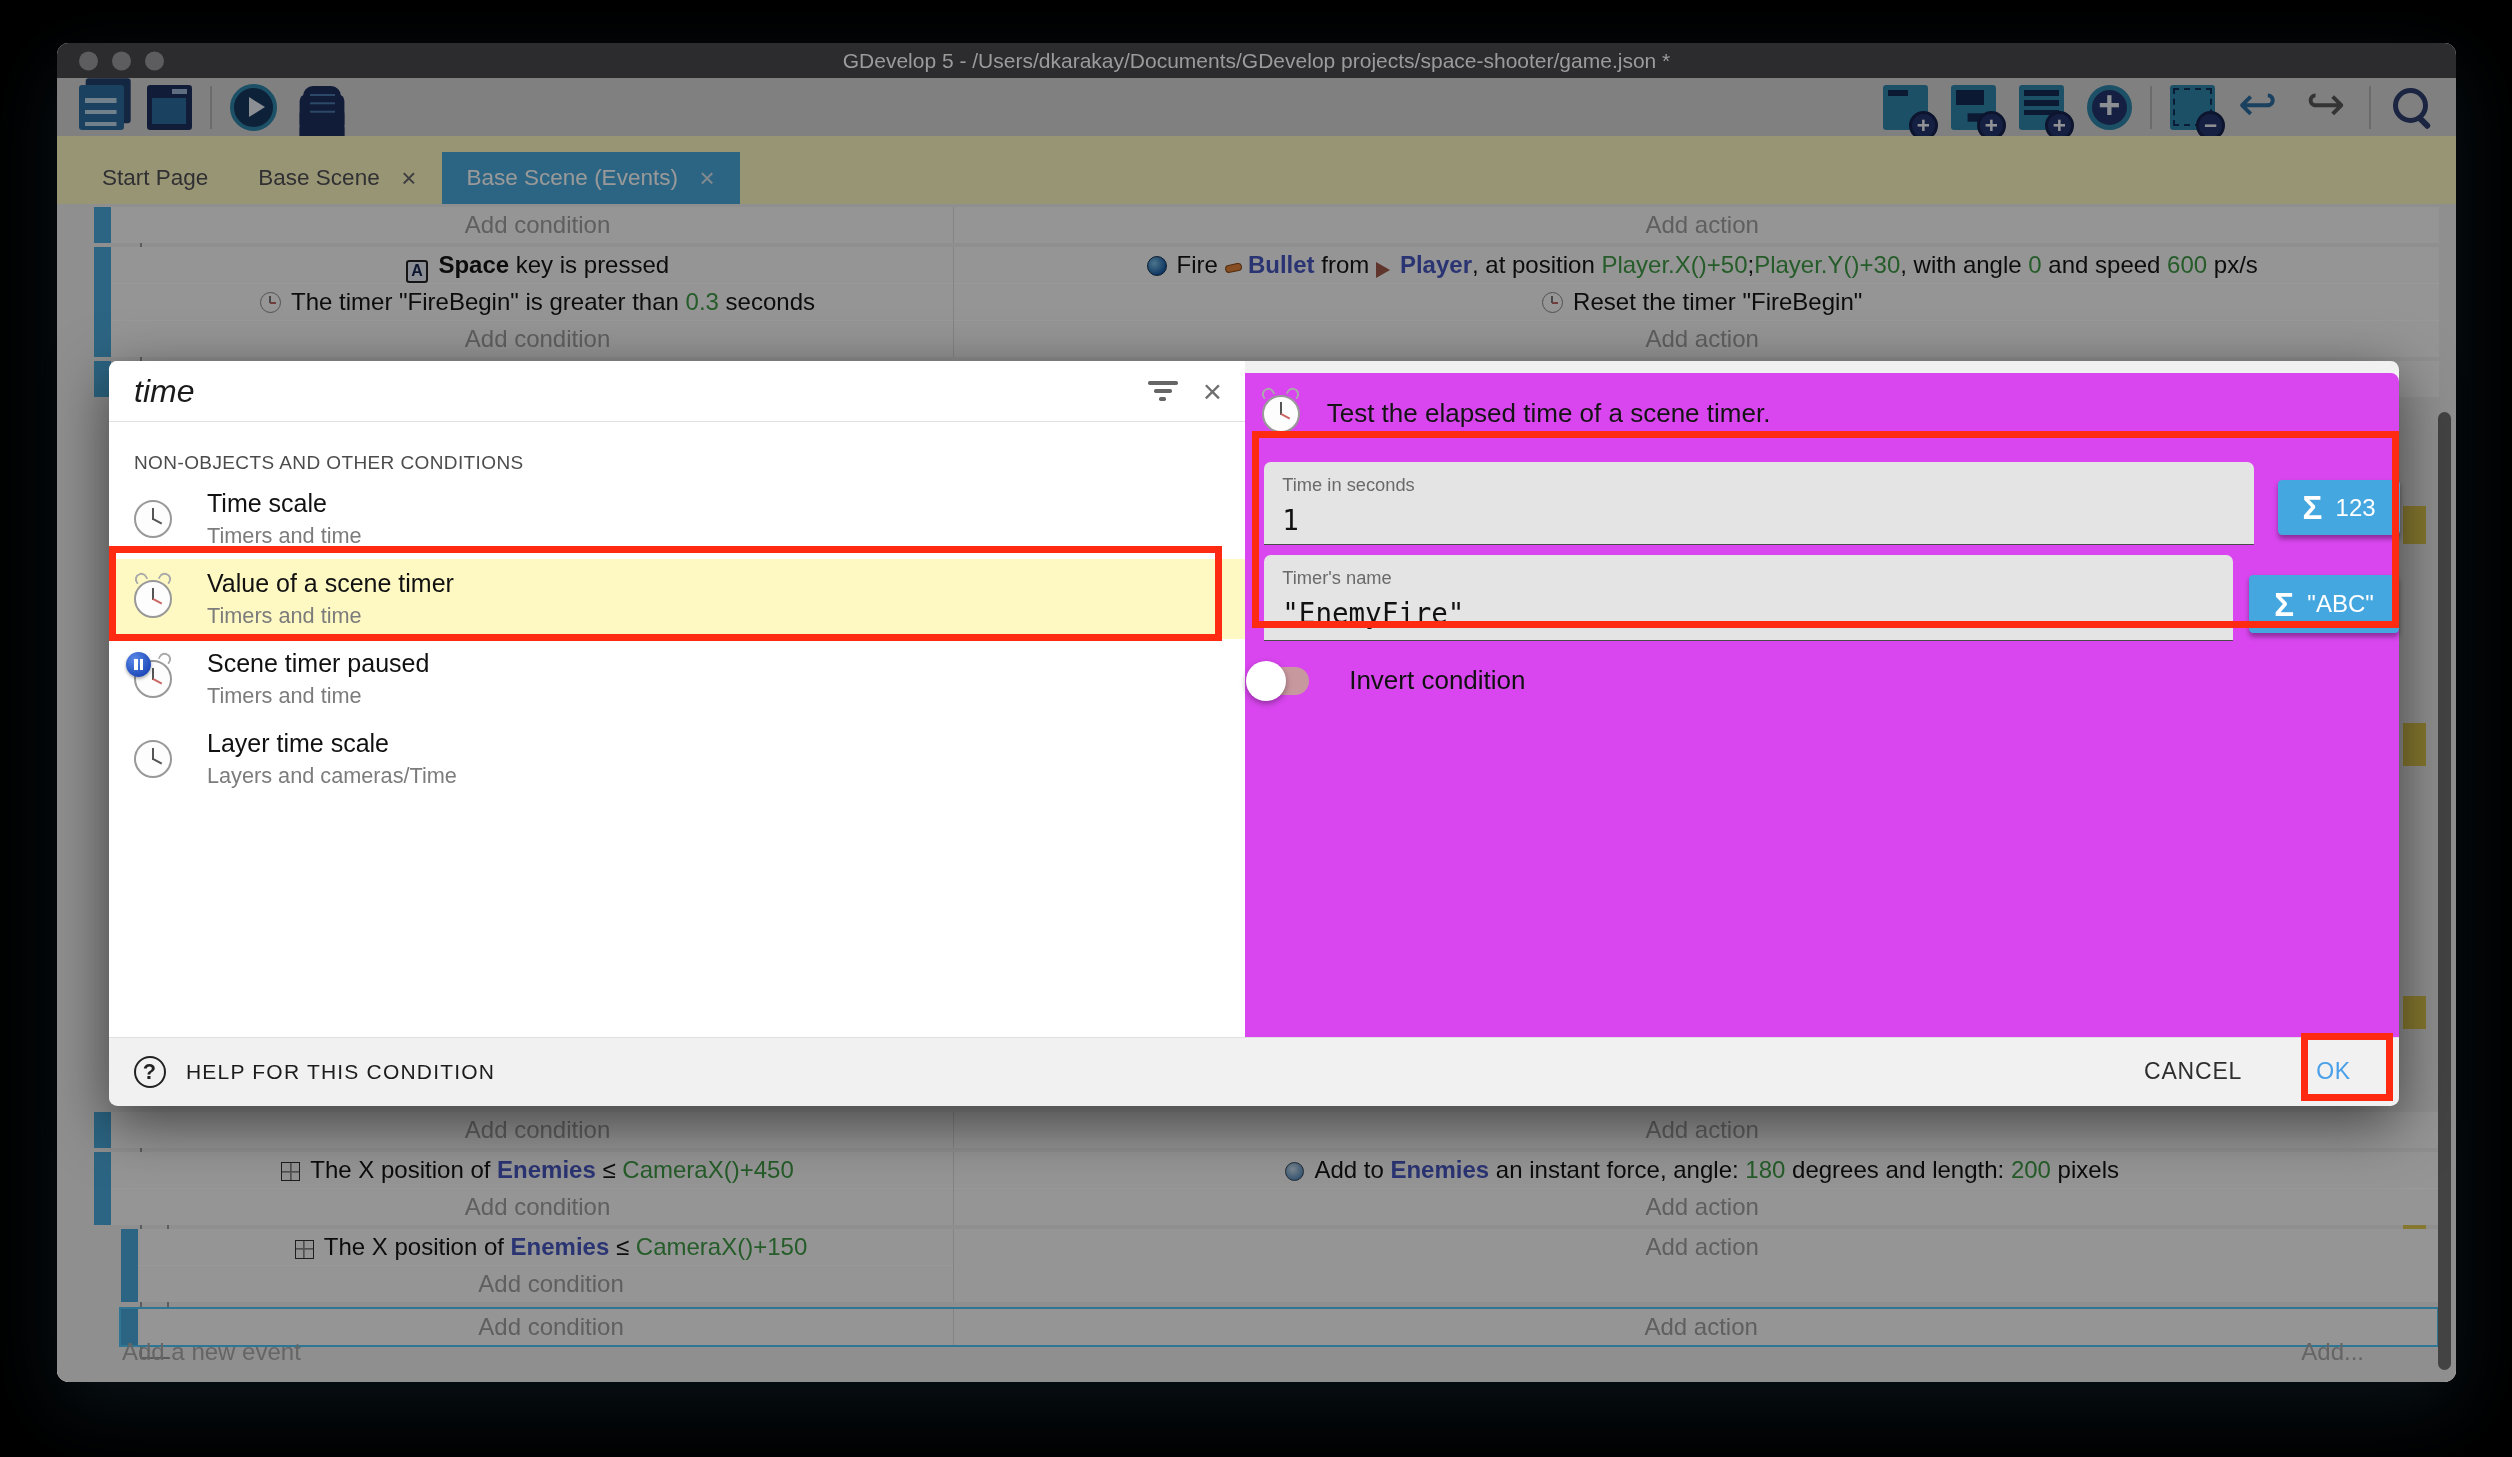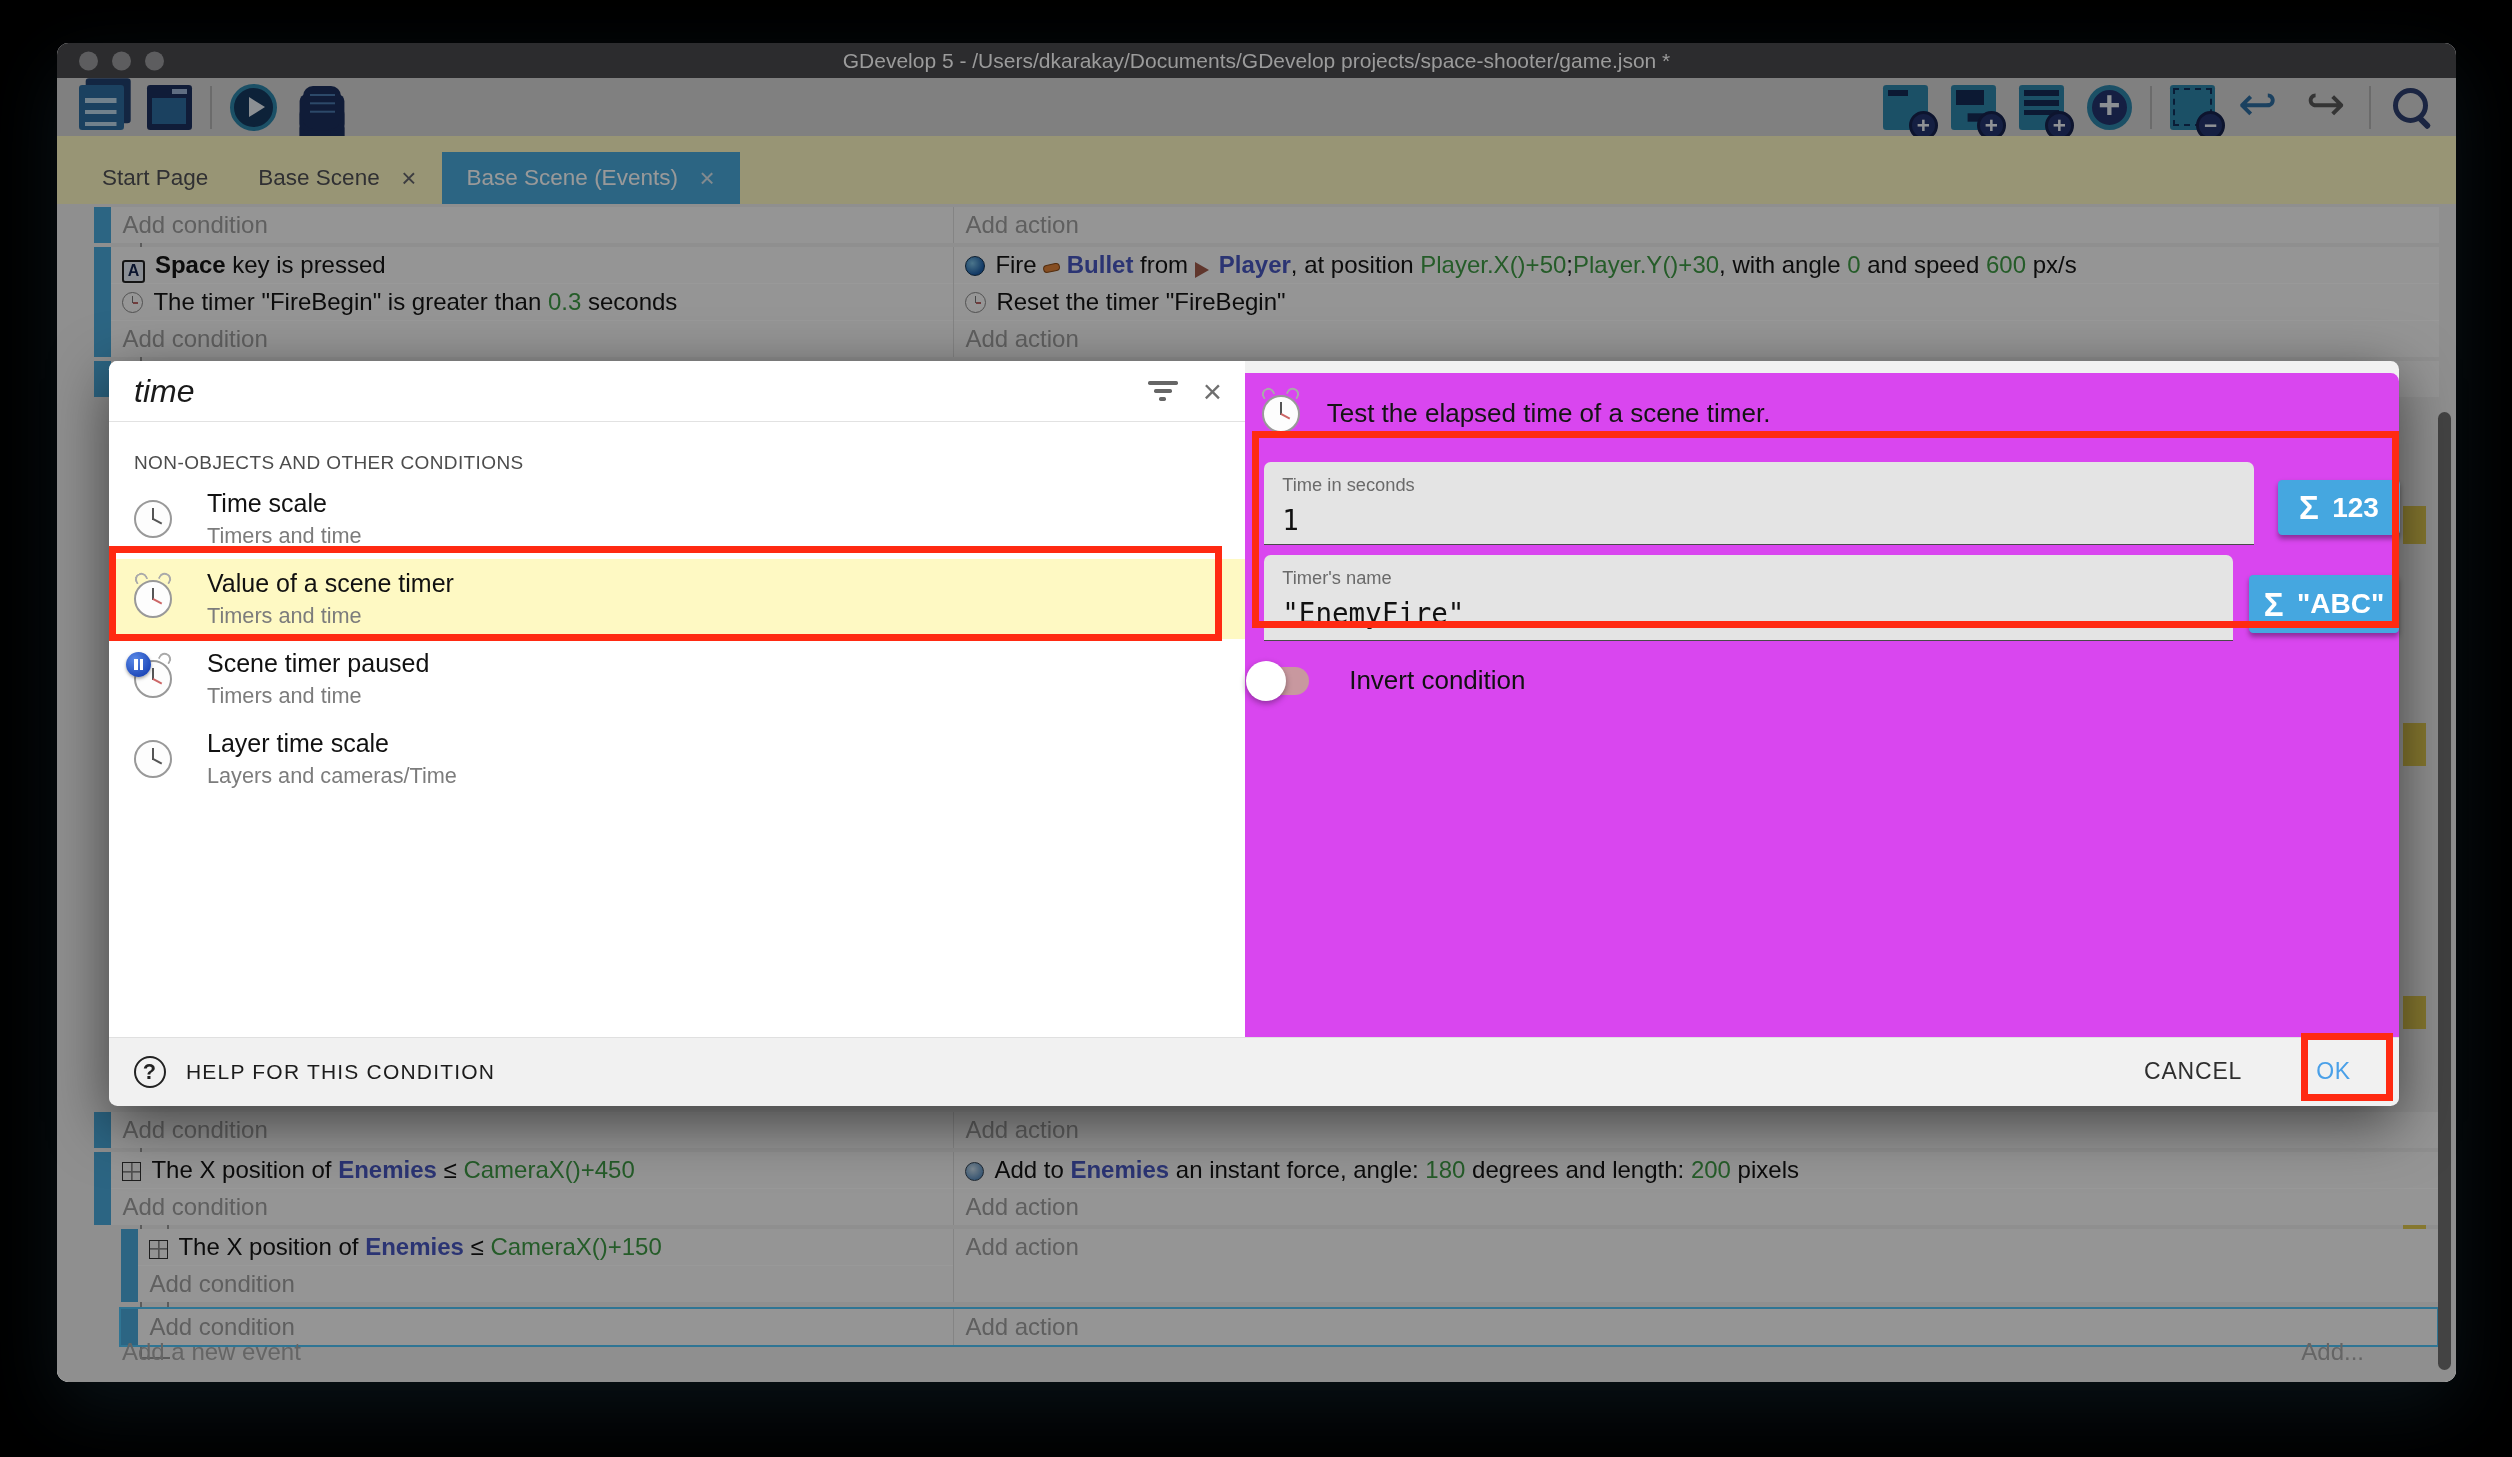--- a/index.html
+++ b/index.html
@@ -63,21 +63,21 @@
   .events{position:absolute;left:0;top:162px;width:100%;height:1178px;background:#efefef;overflow:hidden;}
   .ev-block{display:flex;margin:0 0 4.2px 37px;background:#f8f8f8;}
   .ev-block.lvl1{margin-left:64px;}
   .ev-block.selected{border:2.5px solid; margin-left:62px;}
   .bar{width:16.7px;flex:none;}
   .ev-col{box-sizing:border-box;}
   .ev-col.cond{width:843px;border-right:1.7px solid #dcdcdc;}
   .lvl1 .ev-col.cond{width:816px;}
   .ev-col.act{flex:1;}
   .ev-row{height:36px;line-height:36px;font-size:24px;color:#141414;padding-left:11.7px;
-          border-bottom:1.7px solid #ffffff;white-space:nowrap;overflow:hidden;cursor:pointer;}
+          border-bottom:1.7px solid #ffffff;white-space:nowrap;overflow:hidden;cursor:pointer;text-align:center;}
   .ev-row:last-child{border-bottom:none;}
   .ev-row .add-label{color:#9e9e9e;}
   .obj{color:#4858c0;font-weight:bold;}
   .expr{color:#3f9a45;}
   .bld{font-weight:bold;}
   .seg-icon{display:inline-block;vertical-align:-3.3px;margin-right:10px;box-sizing:border-box;}
   .si-key-a{width:22.5px;height:22.5px;border:2.5px solid #222;border-radius:3.3px;background:#e8eef8;
             color:#13244f;font-weight:bold;font-size:16px;line-height:18.3px;text-align:center;}
   .si-key-a::before{content:"A";}
   .si-timer{width:21px;height:21px;border:1.7px solid #888;border-radius:50%;background:#fafafa;position:relative;}
@@ -138,21 +138,21 @@
          padding:11.7px 18.3px;box-sizing:border-box;cursor:text;}
   .f1{left:19px;top:89px;width:990px;height:83px;}
   .f2{left:19px;top:182px;width:969px;height:86px;}
   .f-label{font-size:18.3px;color:#6a6a6a;margin-bottom:8.3px;}
   .f-value{font-family:"DejaVu Sans Mono",monospace;font-size:27.5px;color:#111;}
   .sigma-btn{position:absolute;border-radius:4.2px;display:flex;align-items:center;justify-content:center;gap:13.3px;
              color:#fff;box-shadow:0 3.3px 5.8px rgba(0,0,0,.35);cursor:pointer;}
   .btn1{left:1033px;top:107px;width:122px;height:55px;}
   .btn2{left:1004px;top:202px;width:150px;height:58px;}
   .sigma{font-size:33px;font-weight:bold;line-height:33px;}
-  .sigma-txt{font-size:28px;font-weight:bold;}
+  .sigma-txt{font-size:24px;font-weight:normal;}
   .invert{position:absolute;left:9.2px;top:292px;display:flex;align-items:center;gap:40px;}
   .switch{width:55px;height:28px;border-radius:14px;background:#c8989f;position:relative;cursor:pointer;}
   .knob{position:absolute;left:-8.3px;top:-5.8px;width:40px;height:40px;border-radius:50%;background:#fff;box-shadow:0 2.5px 6.7px rgba(0,0,0,.35);}
   .invert-label{font-size:26px;color:#111;}
 
   .dlg-footer{position:absolute;left:0;top:676px;width:100%;height:68px;background:#f1f1f1;border-top:1.7px solid #e0e0e0;
               border-radius:0 0 8.3px 8.3px;display:flex;align-items:center;padding:0 33px 0 25px;box-sizing:border-box;}
   .help{display:flex;align-items:center;gap:20px;font-size:21px;letter-spacing:1.2px;color:#1c1c1c;cursor:pointer;}
   .qmark{width:32px;height:32px;border:2.5px solid #222;border-radius:50%;font-size:21.7px;font-weight:bold;
          display:flex;align-items:center;justify-content:center;color:#222;box-sizing:border-box;}

